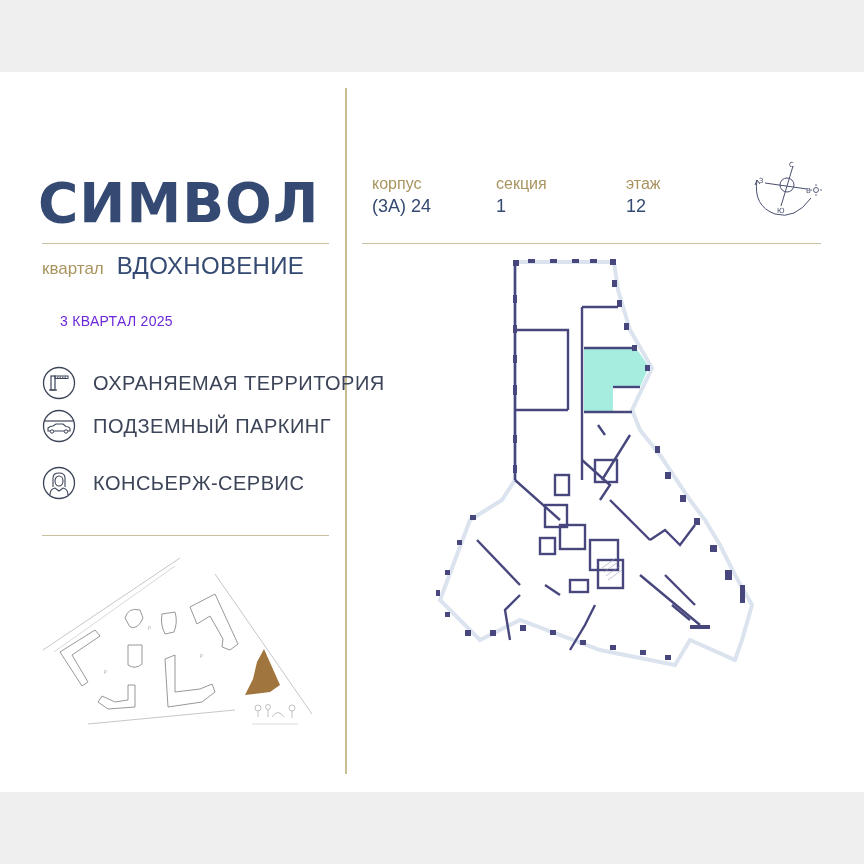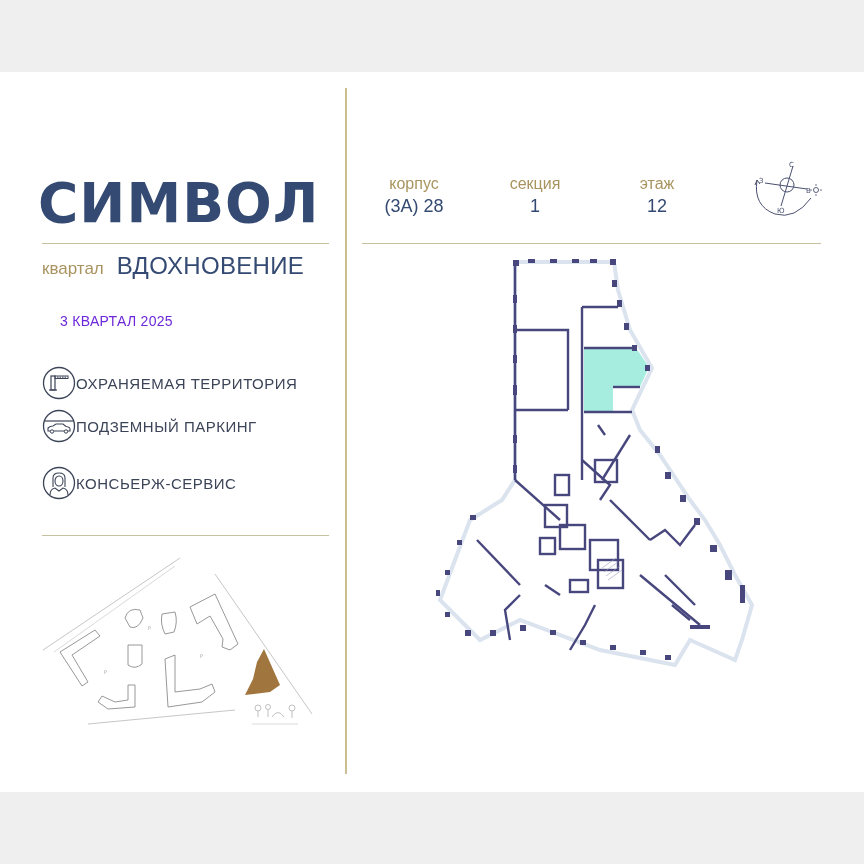--- a/index.html
+++ b/index.html
@@ -17,25 +17,25 @@
       color: #344a72; line-height: 66px; transform: scaleX(1.0);
     }
     .sub-row { position: absolute; left: 42px; top: 252px; font-size: 18px; white-space: nowrap; }
     .sub-label { color: #a99460; font-size: 17px; }
     .sub-value { color: #344a72; font-size: 24px; margin-left: 8px; letter-spacing: 0.3px; }
 
     .deadline { position: absolute; left: 60px; top: 313px; font-size: 14px; color: #6d28d9; letter-spacing: 0.3px; }
 
     .feature { position: absolute; left: 42px; height: 36px; display: flex; align-items: center; }
     .feature .icon { width: 34px; height: 34px; }
-    .feature .ftext { font-size: 15px; color: #3c4458; letter-spacing: 0.5px; white-space: nowrap; }
+    .feature .ftext { margin-left: 17px; font-size: 20px; color: #3c4458; letter-spacing: 0.5px; white-space: nowrap; }
 
     .minimap { position: absolute; left: 40px; top: 552px; width: 290px; height: 180px; }
 
-    .meta { position: absolute; top: 175px; text-align: center; }
+    .meta { position: absolute; top: 175px; text-align: left; }
     .meta .mlabel { font-size: 16px; color: #a99460; }
     .meta .mvalue { font-size: 18px; color: #344a72; margin-top: 3px; }
 
     .compass { position: absolute; left: 745px; top: 158px; width: 80px; height: 64px; }
     .plan { position: absolute; left: 420px; top: 250px; width: 360px; height: 420px; }
   </style>
 </head>
 <body>
 
 <div class="sheet"></div>
@@ -113,21 +113,21 @@
       <line x1="228" y1="158" x2="228" y2="165"></line>
     <path d="M232 165 Q238 156 244 165"></path>
     <circle cx="252" cy="156" r="3"></circle>
       <line x1="252" y1="159" x2="252" y2="166"></line>
   </g>
   <line x1="212" y1="172" x2="258" y2="172" stroke="#d0d0d0" stroke-width="0.8"></line>
 </svg>
 
 <div class="meta" style="left:372px; width:84px;">
   <div class="mlabel">корпус</div>
-  <div class="mvalue">(3А) 28</div>
+  <div class="mvalue">(3А) 24</div>
 </div>
 <div class="meta" style="left:496px; width:78px;">
   <div class="mlabel">секция</div>
   <div class="mvalue">1</div>
 </div>
 <div class="meta" style="left:626px; width:62px;">
   <div class="mlabel">этаж</div>
   <div class="mvalue">12</div>
 </div>
 

